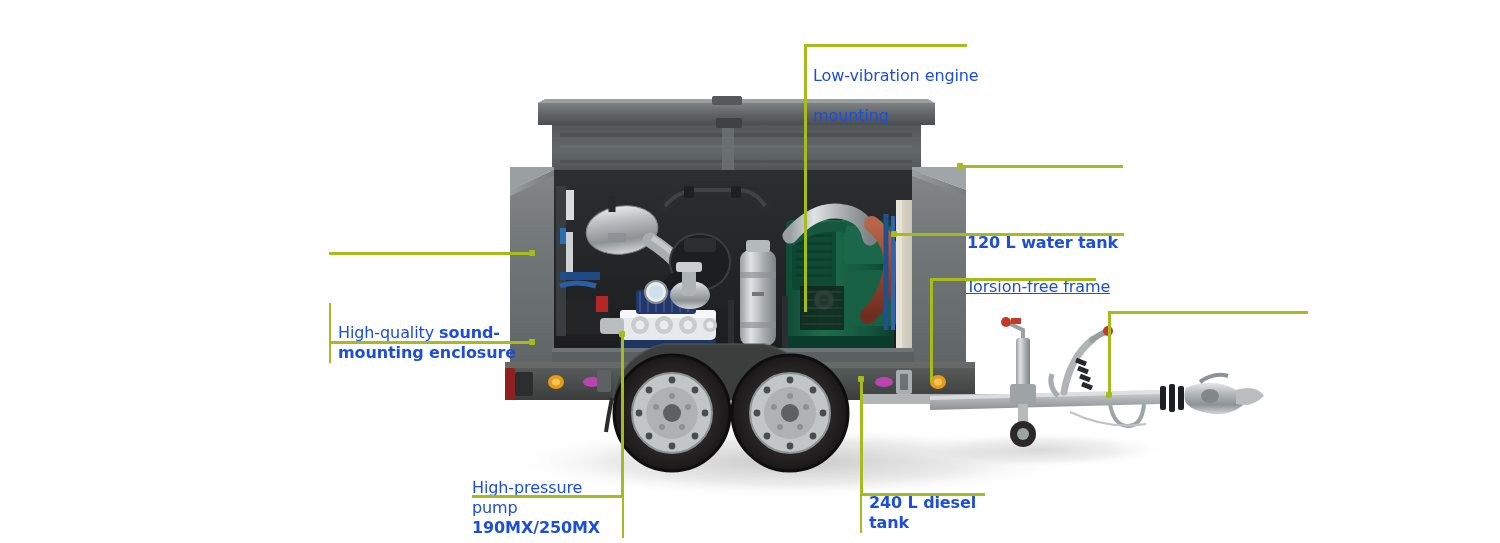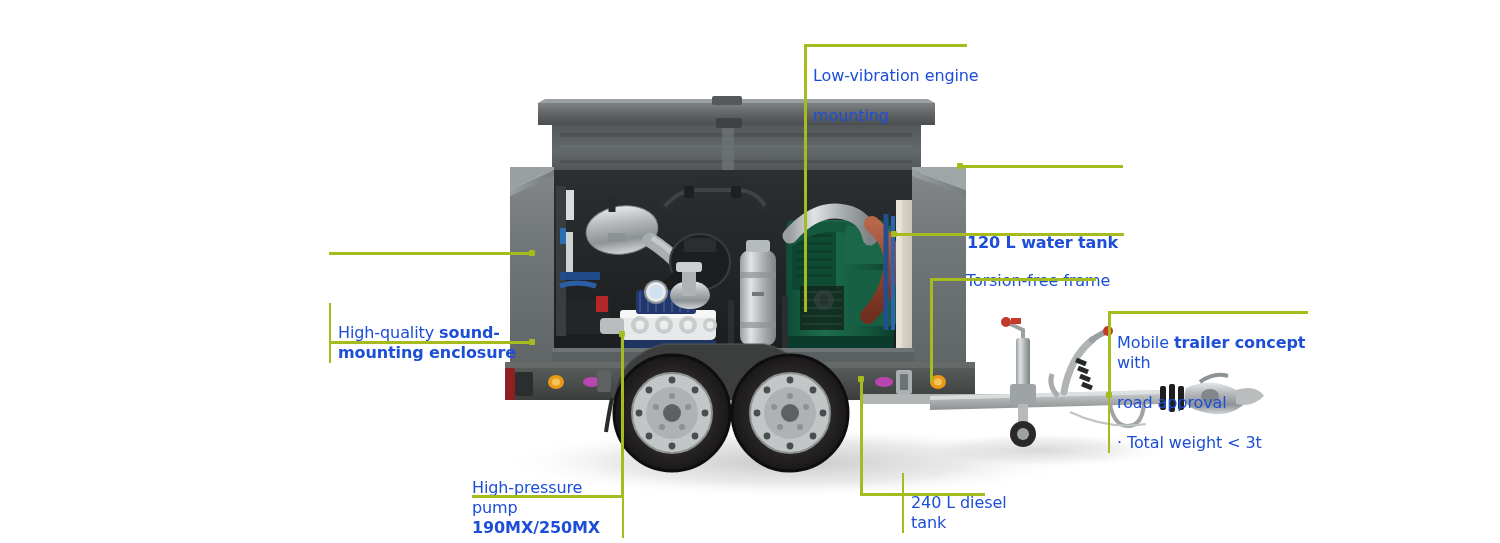--- a/index.html
+++ b/index.html
@@ -430,51 +430,46 @@
 
   <div class="ul-line" style="left:959px; top:165px; width:164px;"></div>
   <div class="dot" style="left:957px; top:163px;"></div>
 
   <div class="callout" style="left:967px; top:213px; width:200px; font-weight:700;">
     <span>120 L water tank</span>
   </div>
   <div class="ul-line" style="left:893px; top:233px; width:231px;"></div>
   <div class="dot" style="left:891px; top:231px;"></div>
 
-  <div class="callout" style="left:966px; top:251px; width:200px;">
+  <div class="callout" style="left:966px; top:257px; width:200px;text-decoration:underline;">
     <span>Torsion-free frame</span>
   </div>
   <div class="ul-line" style="left:930px; top:278px; width:166px;"></div>
   <div class="vline" style="left:930px; top:278px; height:104px;"></div>
 
-  <div class="callout cal-left" style="left:1108px; top:313px; width:210px;">
-    <span>Mobile </span><b>trailer concept</b><span> with</span><br>
-    <span>road approval</span><br>
-    <span>· Total weight &lt; 3t</span>
-  </div>
   <div class="ul-line" style="left:1108px; top:311px; width:200px;"></div>
   <div class="vline" style="left:1108px; top:313px; height:82px;"></div>
   <div class="dot" style="left:1106px; top:392px;"></div>
 
   <div class="ul-line" style="left:329px; top:252px; width:205px;"></div>
   <div class="dot" style="left:529px; top:250px;"></div>
 
   <div class="callout cal-left" style="left:329px; top:303px; width:190px;">
     <span>High-quality </span><b>sound-</b><br><b>mounting enclosure</b>
   </div>
   <div class="ul-line" style="left:329px; top:341px; width:205px;"></div>
   <div class="dot" style="left:529px; top:339px;"></div>
 
   <div class="callout cal-right" style="left:472px; top:458px; width:152px; text-align:left;">
     <span>High-pressure pump</span><br><b>190MX/250MX</b>
   </div>
   <div class="ul-line" style="left:472px; top:495px; width:152px;"></div>
   <div class="vline" style="left:621px; top:333px; height:162px;"></div>
   <div class="dot" style="left:619px; top:331px;"></div>
 
-  <div class="callout cal-left" style="left:902px; top:473px; width:140px; font-weight:400;">
+  <div class="callout cal-left" style="left:860px; top:473px; width:140px; font-weight:700;">
     <span>240 L diesel tank</span>
   </div>
   <div class="ul-line" style="left:860px; top:493px; width:125px;"></div>
   <div class="vline" style="left:860px; top:378px; height:115px;"></div>
   <div class="dot" style="left:858px; top:376px;"></div>
 
 </div>
 
 </body></html>

